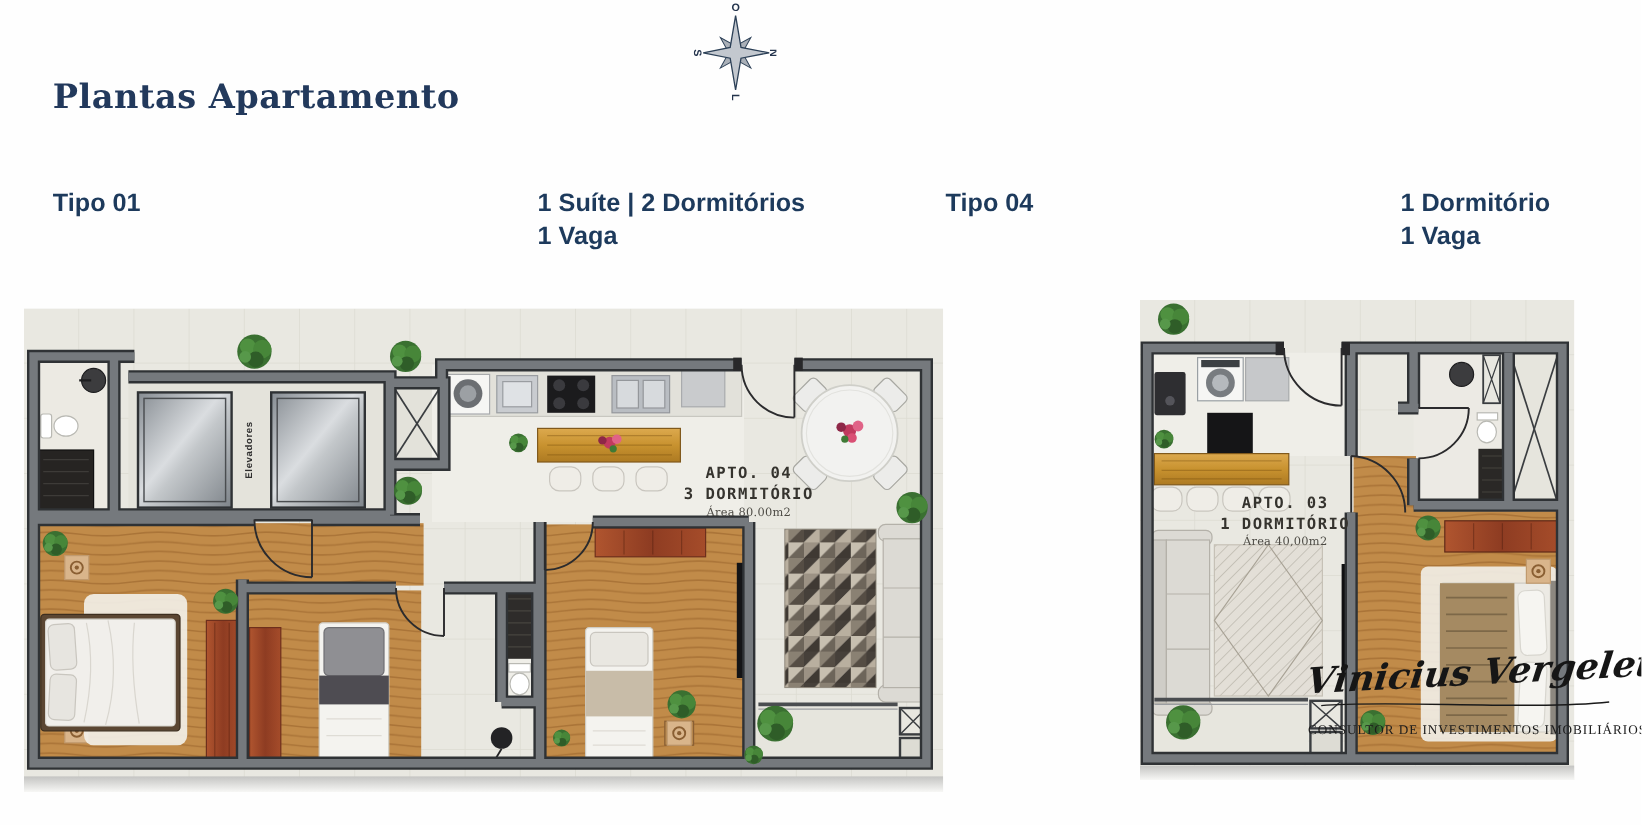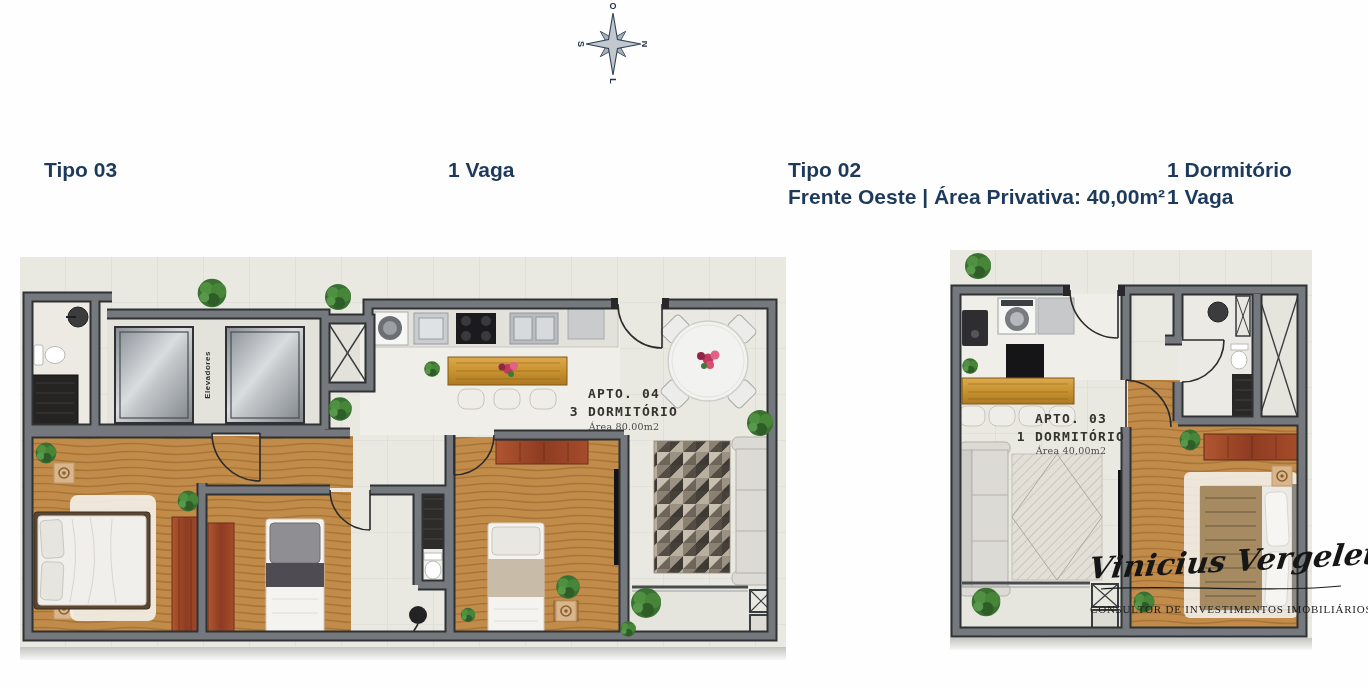--- a/index.html
+++ b/index.html
@@ -37,31 +37,32 @@
     <g transform="rotate(45 36 44)">
       <path d="M36,26 L40,40 L54,44 L40,48 L36,62 L32,48 L18,44 L32,40 Z" fill="#aab0b8" stroke="#2c4057" stroke-width="0.8"></path>
     </g>
     <path d="M36,13 L40.5,39.5 L64,44 L40.5,48.5 L36,75 L31.5,48.5 L9,44 L31.5,39.5 Z" fill="#c3c8cf" stroke="#2c4057" stroke-width="1.1"></path>
     <text class="compass-letter" x="36" y="9" text-anchor="middle">O</text>
     <text class="compass-letter" x="68" y="47" text-anchor="middle" transform="rotate(90 68 44)">N</text>
     <text class="compass-letter" x="36" y="84" text-anchor="middle" transform="rotate(90 36 81)">L</text>
     <text class="compass-letter" x="4" y="47" text-anchor="middle" transform="rotate(90 4 44)">S</text>
   </svg>
 
+  <div class="page-title">Plantas Apartamento</div>
 
   <div class="hdr" style="left:44px;top:156px">
-    <div>Tipo 03</div>
+    <div>Tipo 01</div>
   </div>
   <div class="hdr" style="left:448px;top:156px">
+    <div>1 Suíte | 2 Dormitórios</div>
     <div>1 Vaga</div>
   </div>
 
   <div class="hdr" style="left:788px;top:156px">
-    <div>Tipo 02</div>
-    <div>Frente Oeste | Área Privativa: 40,00m²</div>
+    <div>Tipo 04</div>
   </div>
   <div class="hdr" style="left:1167px;top:156px">
     <div>1 Dormitório</div>
     <div>1 Vaga</div>
   </div>
 
   <div class="plan" style="left:20px;top:257px">
   <svg width="766" height="403" viewBox="0 0 766 403">
     <defs>
       <pattern id="tile" width="46" height="46" patternUnits="userSpaceOnUse">

